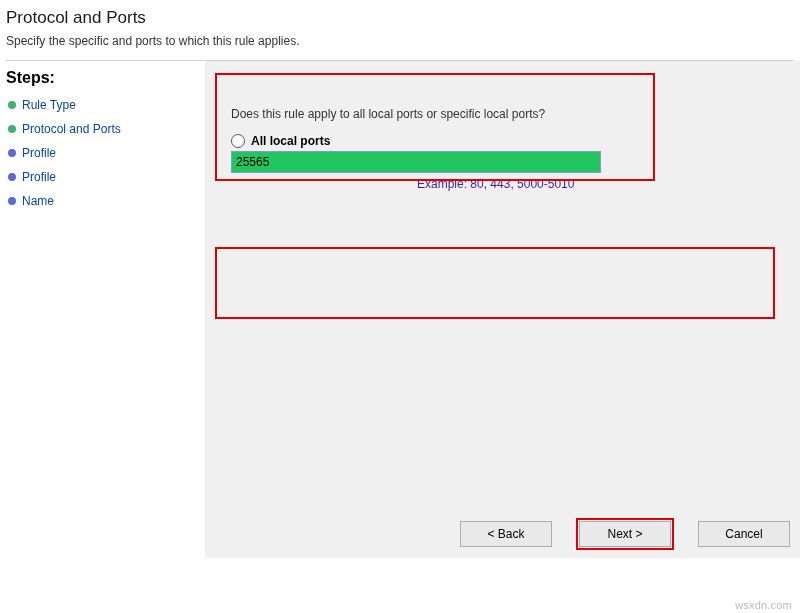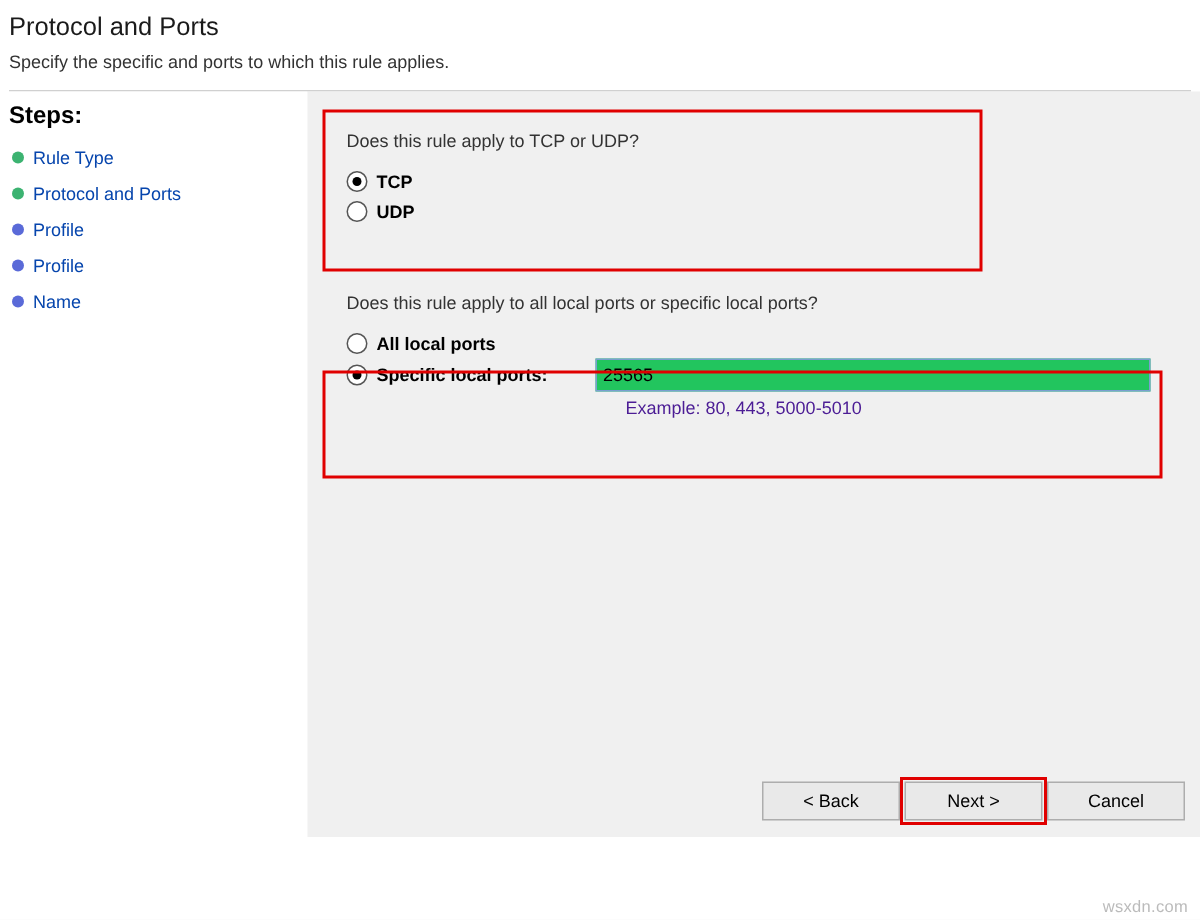--- a/index.html
+++ b/index.html
@@ -116,21 +116,21 @@
   .redbox {
     border: 2px solid #e00000;
     position: absolute;
     pointer-events: none;
   }
   .footer {
     position: absolute;
     bottom: 8px;
     right: 10px;
     display: flex;
-    gap: 0;
+    gap: 24px;
     align-items: center;
   }
   .btn {
     width: 92px;
     height: 26px;
     background: #e9e9e9;
     border: 1px solid #adadad;
     font-size: 12px;
     font-family: inherit;
     cursor: pointer;
@@ -186,44 +186,29 @@
       <span class="step-link">Profile</span>
     </div>
     <div class="step-item">
       <span class="bullet"></span>
       <span class="step-link">Name</span>
     </div>
   </div>
 
   <div class="content">
 
-    <div class="group" style="padding:4px 0 6px 8px;">
-      <div class="question">Does this rule apply to TCP or UDP?</div>
-      <div class="radio-row bold">
-        <span class="radio-outer checked"></span>
-        <label>TCP</label>
-      </div>
-      <div class="radio-row bold">
-        <span class="radio-outer"></span>
-        <label>UDP</label>
-      </div>
-    </div>
     <div class="redbox" style="left:10px; top:12px; width:440px; height:108px;"></div>
 
     <div class="group" style="padding:4px 0 6px 8px; margin-top:20px;">
       <div class="question">Does this rule apply to all local ports or specific local ports?</div>
       <div class="radio-row bold">
         <span class="radio-outer"></span>
         <label>All local ports</label>
       </div>
       <div class="ports-row">
-        <div class="radio-row bold ports-label-cell">
-          <span class="radio-outer checked"></span>
-          <label>Specific local ports:</label>
-        </div>
         <input class="ports-input" type="text" value="25565" style="">
       </div>
       <div class="example" style="margin-left:186px;">Example: 80, 443, 5000-5010</div>
     </div>
     <div class="redbox" style="left:10px; top:186px; width:560px; height:72px;"></div>
 
     <div class="footer">
       <button class="btn">&lt; Back</button>
       <span class="btn-wrap-red">
         <button class="btn">Next &gt;</button>

